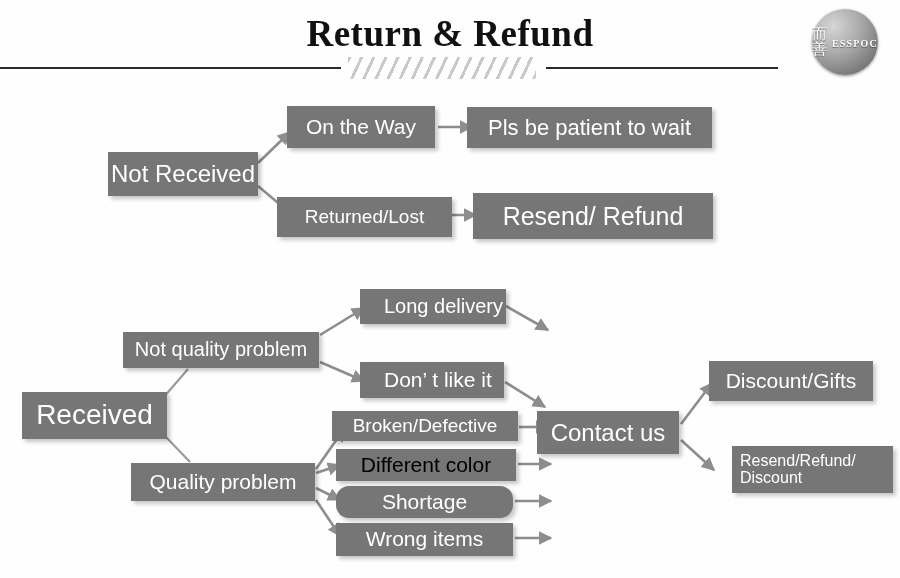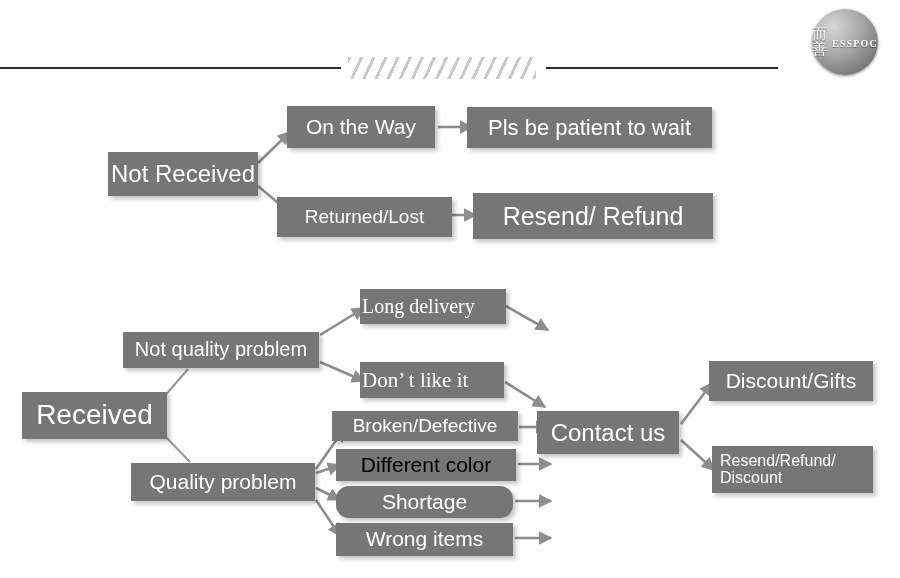--- a/index.html
+++ b/index.html
@@ -95,37 +95,38 @@
     display: flex;
     align-items: center;
     justify-content: center;
     box-shadow: 3px 3px 4px rgba(0,0,0,0.22);
     font-family: "Liberation Sans", sans-serif;
     line-height: 1.08;
     white-space: nowrap;
     overflow: hidden;
     z-index: 3;
   }
-  .node.left-align { justify-content: flex-start; padding-left: 2px; font-family: Liberation Serif, serif; }
-  .node.multiline  { white-space: normal; display: block; padding: 6px 20px 0 8px; }
+  .node.left-align { justify-content: flex-start; padding-left: 24px; }
+  .node.multiline  { white-space: normal; display: block; padding: 6px 20px 0 8px; margin-left: 20px; }
 
   
   #connectors {
     position: absolute;
     left: 0; top: 0;
     width: 900px; height: 578px;
     z-index: 1;
     pointer-events: none;
   }
 </style>
 </head>
 <body>
 
 <div id="page">
 
+  <div id="header-title">Return &amp; Refund</div>
   <div class="divider-line" id="divider-left"></div>
   <div id="divider-hatch"></div>
   <div class="divider-line" id="divider-right"></div>
 
   <div id="logo">
     <span id="logo-cjk">而善</span>
     <span id="logo-word">ESSPOC</span>
   </div>
 
   <svg id="connectors" viewBox="0 0 900 578" xmlns="http://www.w3.org/2000/svg">

